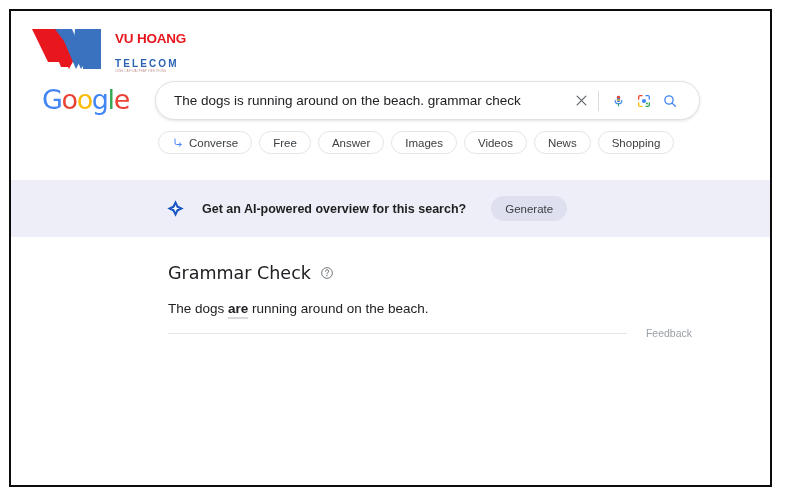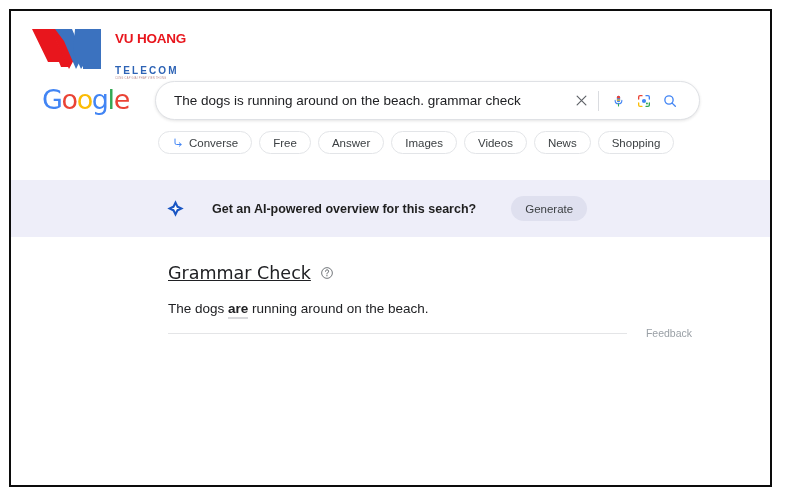--- a/index.html
+++ b/index.html
@@ -62,21 +62,21 @@
     line-height: 15px;
     white-space: nowrap;
   }
   .vh-sub {
     font-family: "Liberation Sans", sans-serif;
     font-weight: bold;
     font-size: 10px;
     letter-spacing: 2.1px;
     color: #2d63b5;
     line-height: 12px;
-    margin-top: 19px;
+    margin-top: 12px;
     white-space: nowrap;
   }
   .vh-tag {
     font-family: "Liberation Sans", sans-serif;
     font-size: 2.6px;
     letter-spacing: 0.25px;
     color: #b98c8c;
     line-height: 4px;
     white-space: nowrap;
   }
@@ -182,21 +182,21 @@
     right: 0;
     height: 57px;
     background: #eeeef9;
     display: flex;
     align-items: center;
   }
   .ai-inner {
     display: flex;
     align-items: center;
     margin-left: 155px;
-    gap: 27px;
+    gap: 17px;
   }
   .ai-text {
     font-family: "Liberation Sans", sans-serif;
     font-size: 12.5px;
     font-weight: bold;
     color: #1f1f1f;
     white-space: nowrap;
   }
   .generate-btn {
     height: 25px;
@@ -221,21 +221,20 @@
     display: flex;
     align-items: center;
     gap: 9px;
   }
   .gc-title {
     font-family: "DejaVu Sans", sans-serif;
     font-size: 17.5px;
     color: #202124;
     line-height: 22px;
     white-space: nowrap;
-    text-decoration: underline;
   }
   .gc-sentence {
     position: absolute;
     left: 157px;
     top: 289px;
     font-family: "Liberation Sans", sans-serif;
     font-size: 13.5px;
     color: #202124;
     line-height: 18px;
     white-space: nowrap;

